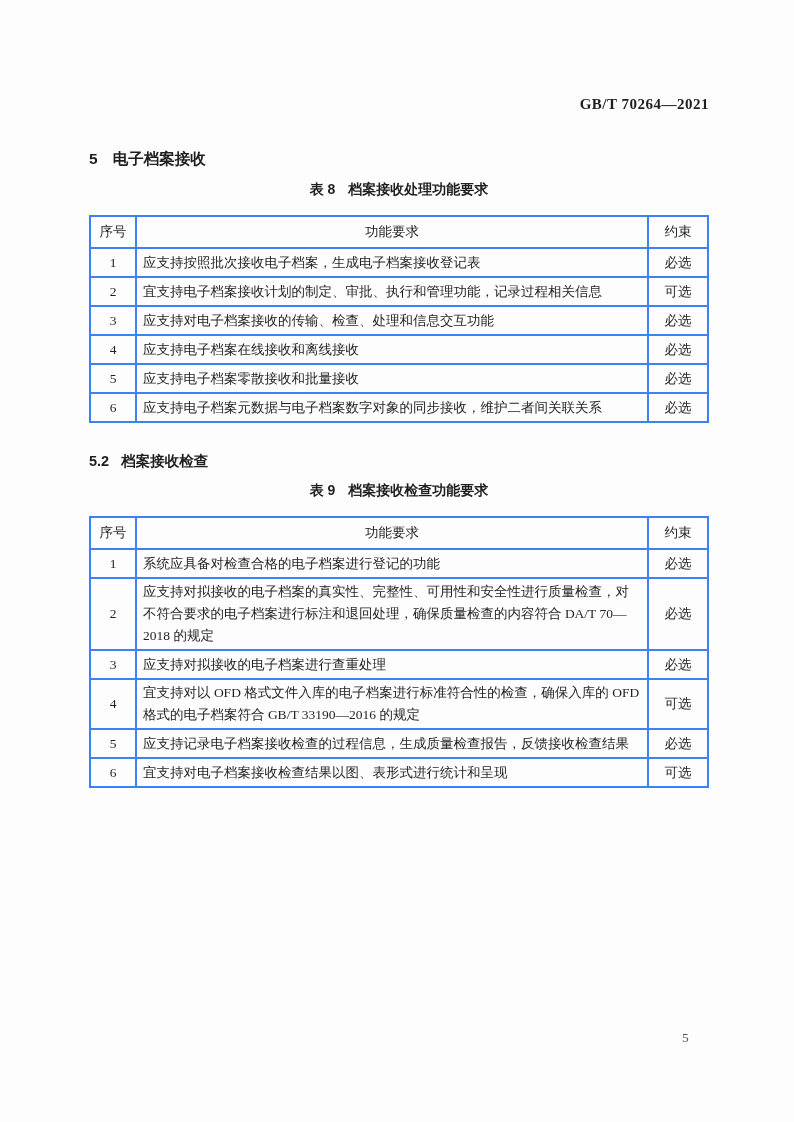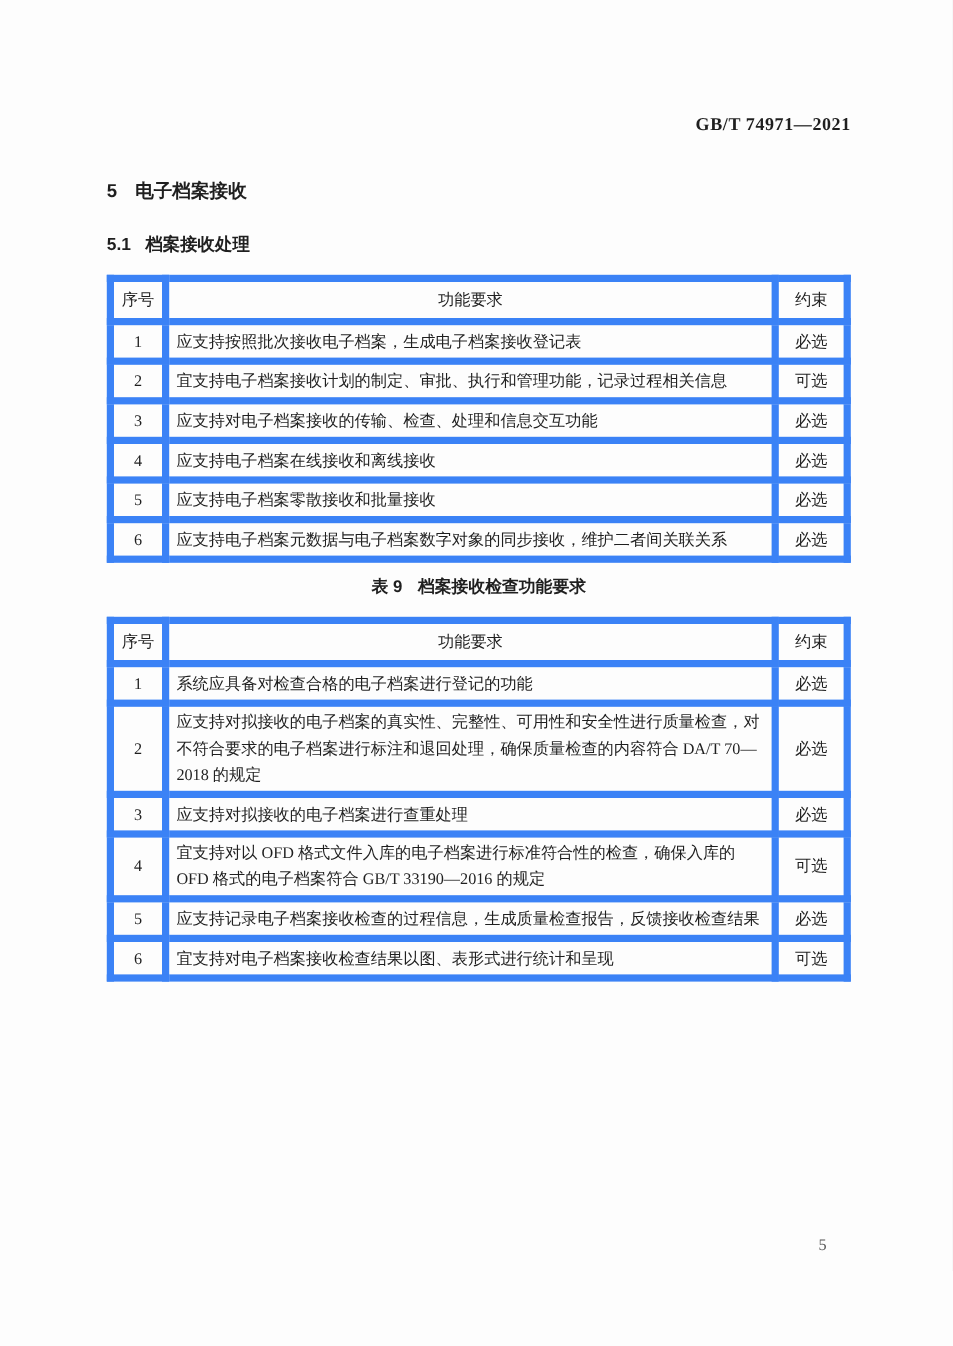--- a/index.html
+++ b/index.html
@@ -53,21 +53,21 @@
   .caption .cap-label{margin-right:13px;}
   table.req-table{
     width:100%;
     border-collapse:collapse;
     margin-top:16px;
     font-size:13.5px;
     table-layout:fixed;
   }
   table.req-table th,
   table.req-table td{
-    border:6px solid #3b82f6;
+    border:2px solid #3b82f6;
     padding:2px 6px;
     vertical-align:middle;
   }
   table.req-table th{
     font-weight:normal;
     height:26px;
     text-align:center;
   }
   table.req-table td{height:23px;}
   .col-no{width:46px;}
@@ -80,31 +80,31 @@
     font-size:13.5px;
     color:#555;
   }
 </style>
 </head>
 <body>
 
 <div class="page">
   <div class="content">
 
-    <div class="std-no">GB/T 74971—2021</div>
+    <div class="std-no">GB/T 70264—2021</div>
 
     <h1 class="sec">
       <span class="num">5</span><span>电子档案接收</span>
     </h1>
 
-    <h2 class="sub">
-      <span class="num">5.1</span><span>档案接收处理</span>
-    </h2>
-
-
+
+
+    <div class="caption">
+      <span class="cap-label">表 8</span><span>档案接收处理功能要求</span>
+    </div>
 
     <table class="req-table">
       <colgroup>
           <col class="col-no">
           <col>
           <col class="col-con">
         </colgroup>
       <thead>
         <tr>
           <th>序号</th>
@@ -139,20 +139,23 @@
           <td class="con">必选</td>
         </tr>
         <tr>
           <td class="no">6</td>
           <td class="req">应支持电子档案元数据与电子档案数字对象的同步接收，维护二者间关联关系</td>
           <td class="con">必选</td>
         </tr>
       </tbody>
     </table>
 
+    <h2 class="sub mt-lg">
+      <span class="num">5.2</span><span>档案接收检查</span>
+    </h2>
 
 
     <div class="caption">
       <span class="cap-label">表 9</span><span>档案接收检查功能要求</span>
     </div>
 
     <table class="req-table">
       <colgroup>
           <col class="col-no">
           <col>

